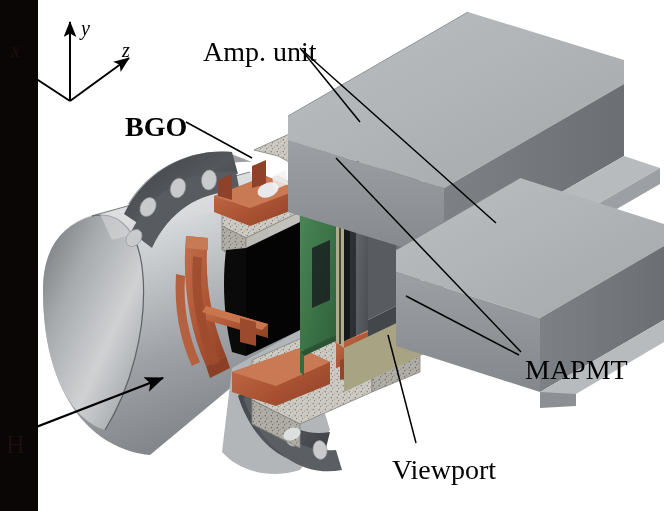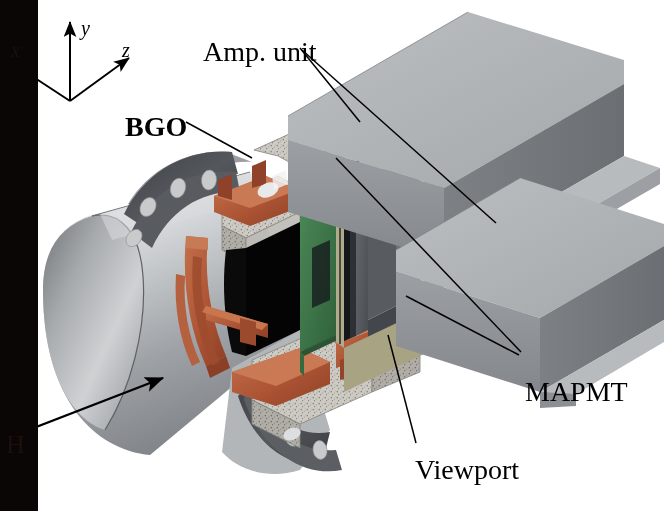--- a/index.html
+++ b/index.html
@@ -253,16 +253,16 @@
   <div id="darkband"></div>
 
   <div class="lbl lbl-axis lbl-hidden" style="left:11px;top:40px;">x</div>
   <div class="lbl lbl-serif lbl-hidden" style="left:6px;top:432px;font-size:26px;">H</div>
 
   <div class="lbl lbl-axis" style="left:81px;top:18px;">y</div>
   <div class="lbl lbl-axis" style="left:122px;top:40px;">z</div>
 
   <div class="lbl lbl-serif" style="left:203px;top:38px;">Amp. unit</div>
   <div class="lbl lbl-serif" style="left:125px;top:113px;font-weight:bold;">BGO</div>
-  <div class="lbl lbl-serif" style="left:525px;top:356px;margin-top:22px;">MAPMT</div>
-  <div class="lbl lbl-serif" style="left:415px;top:456px;text-align:right;">Viewport</div>
+  <div class="lbl lbl-serif" style="left:525px;top:356px;">MAPMT</div>
+  <div class="lbl lbl-serif" style="left:392px;top:456px;text-align:right;">Viewport</div>
 
 </div>
 
 </body></html>

